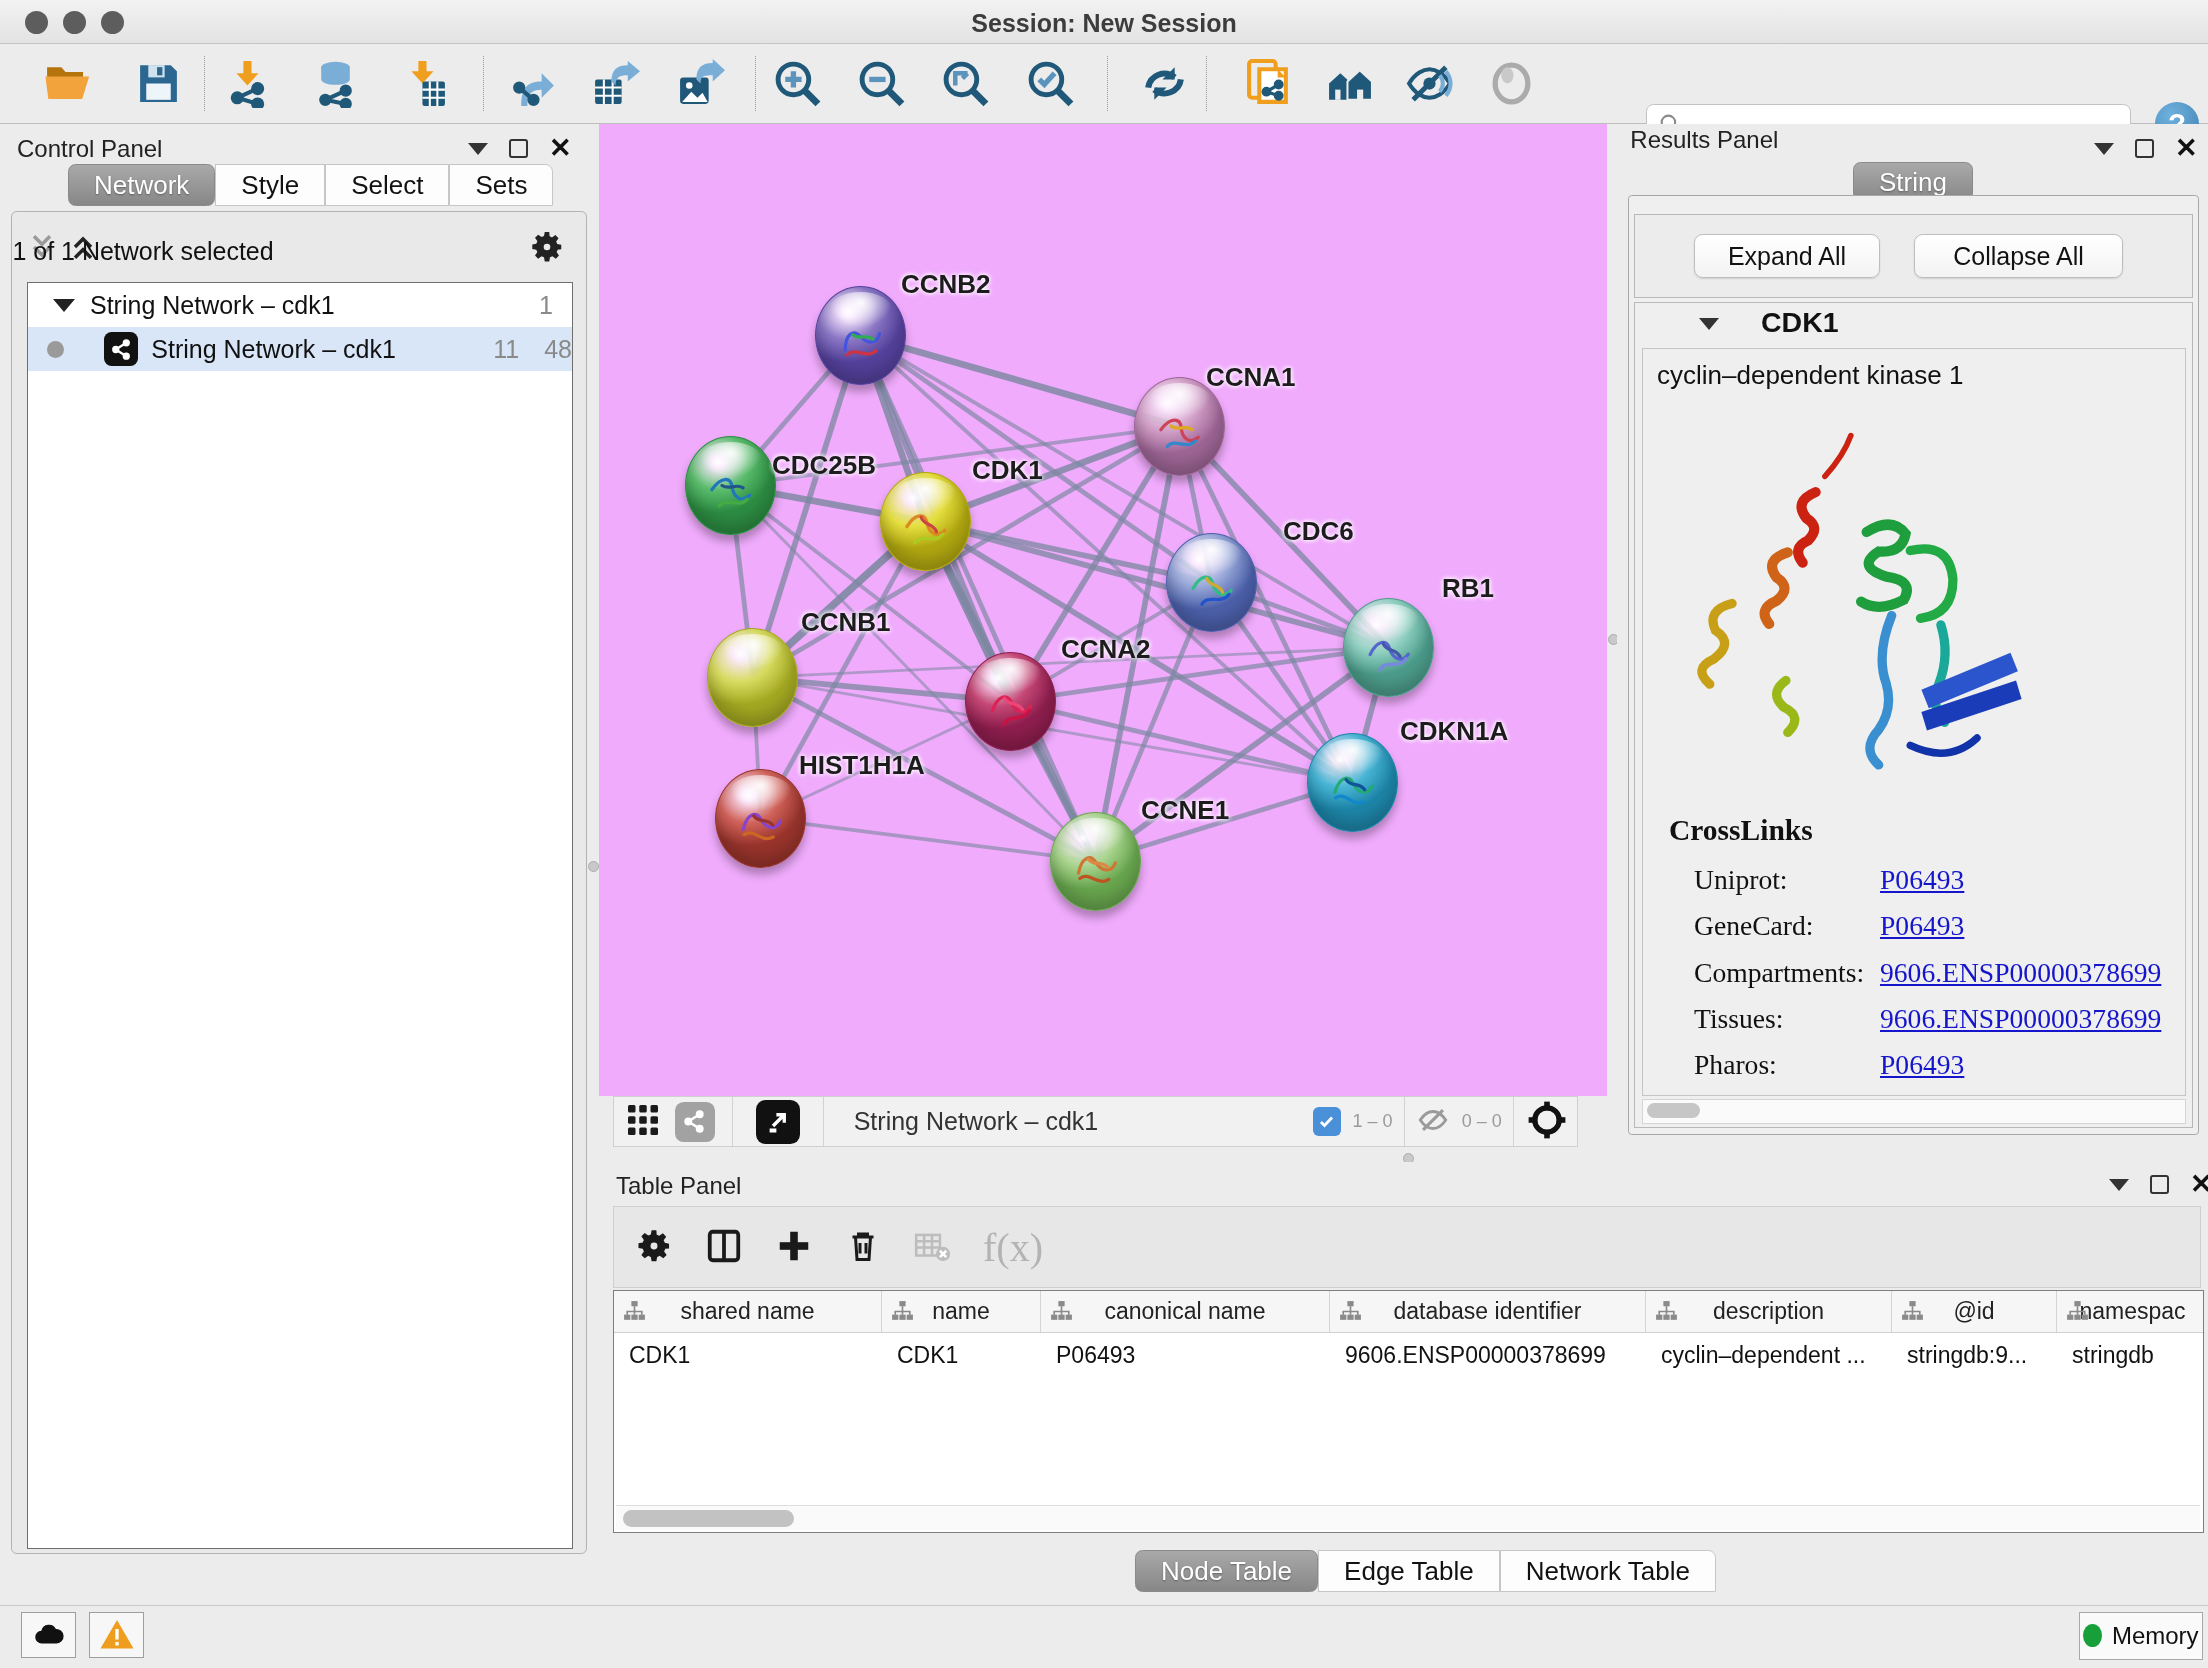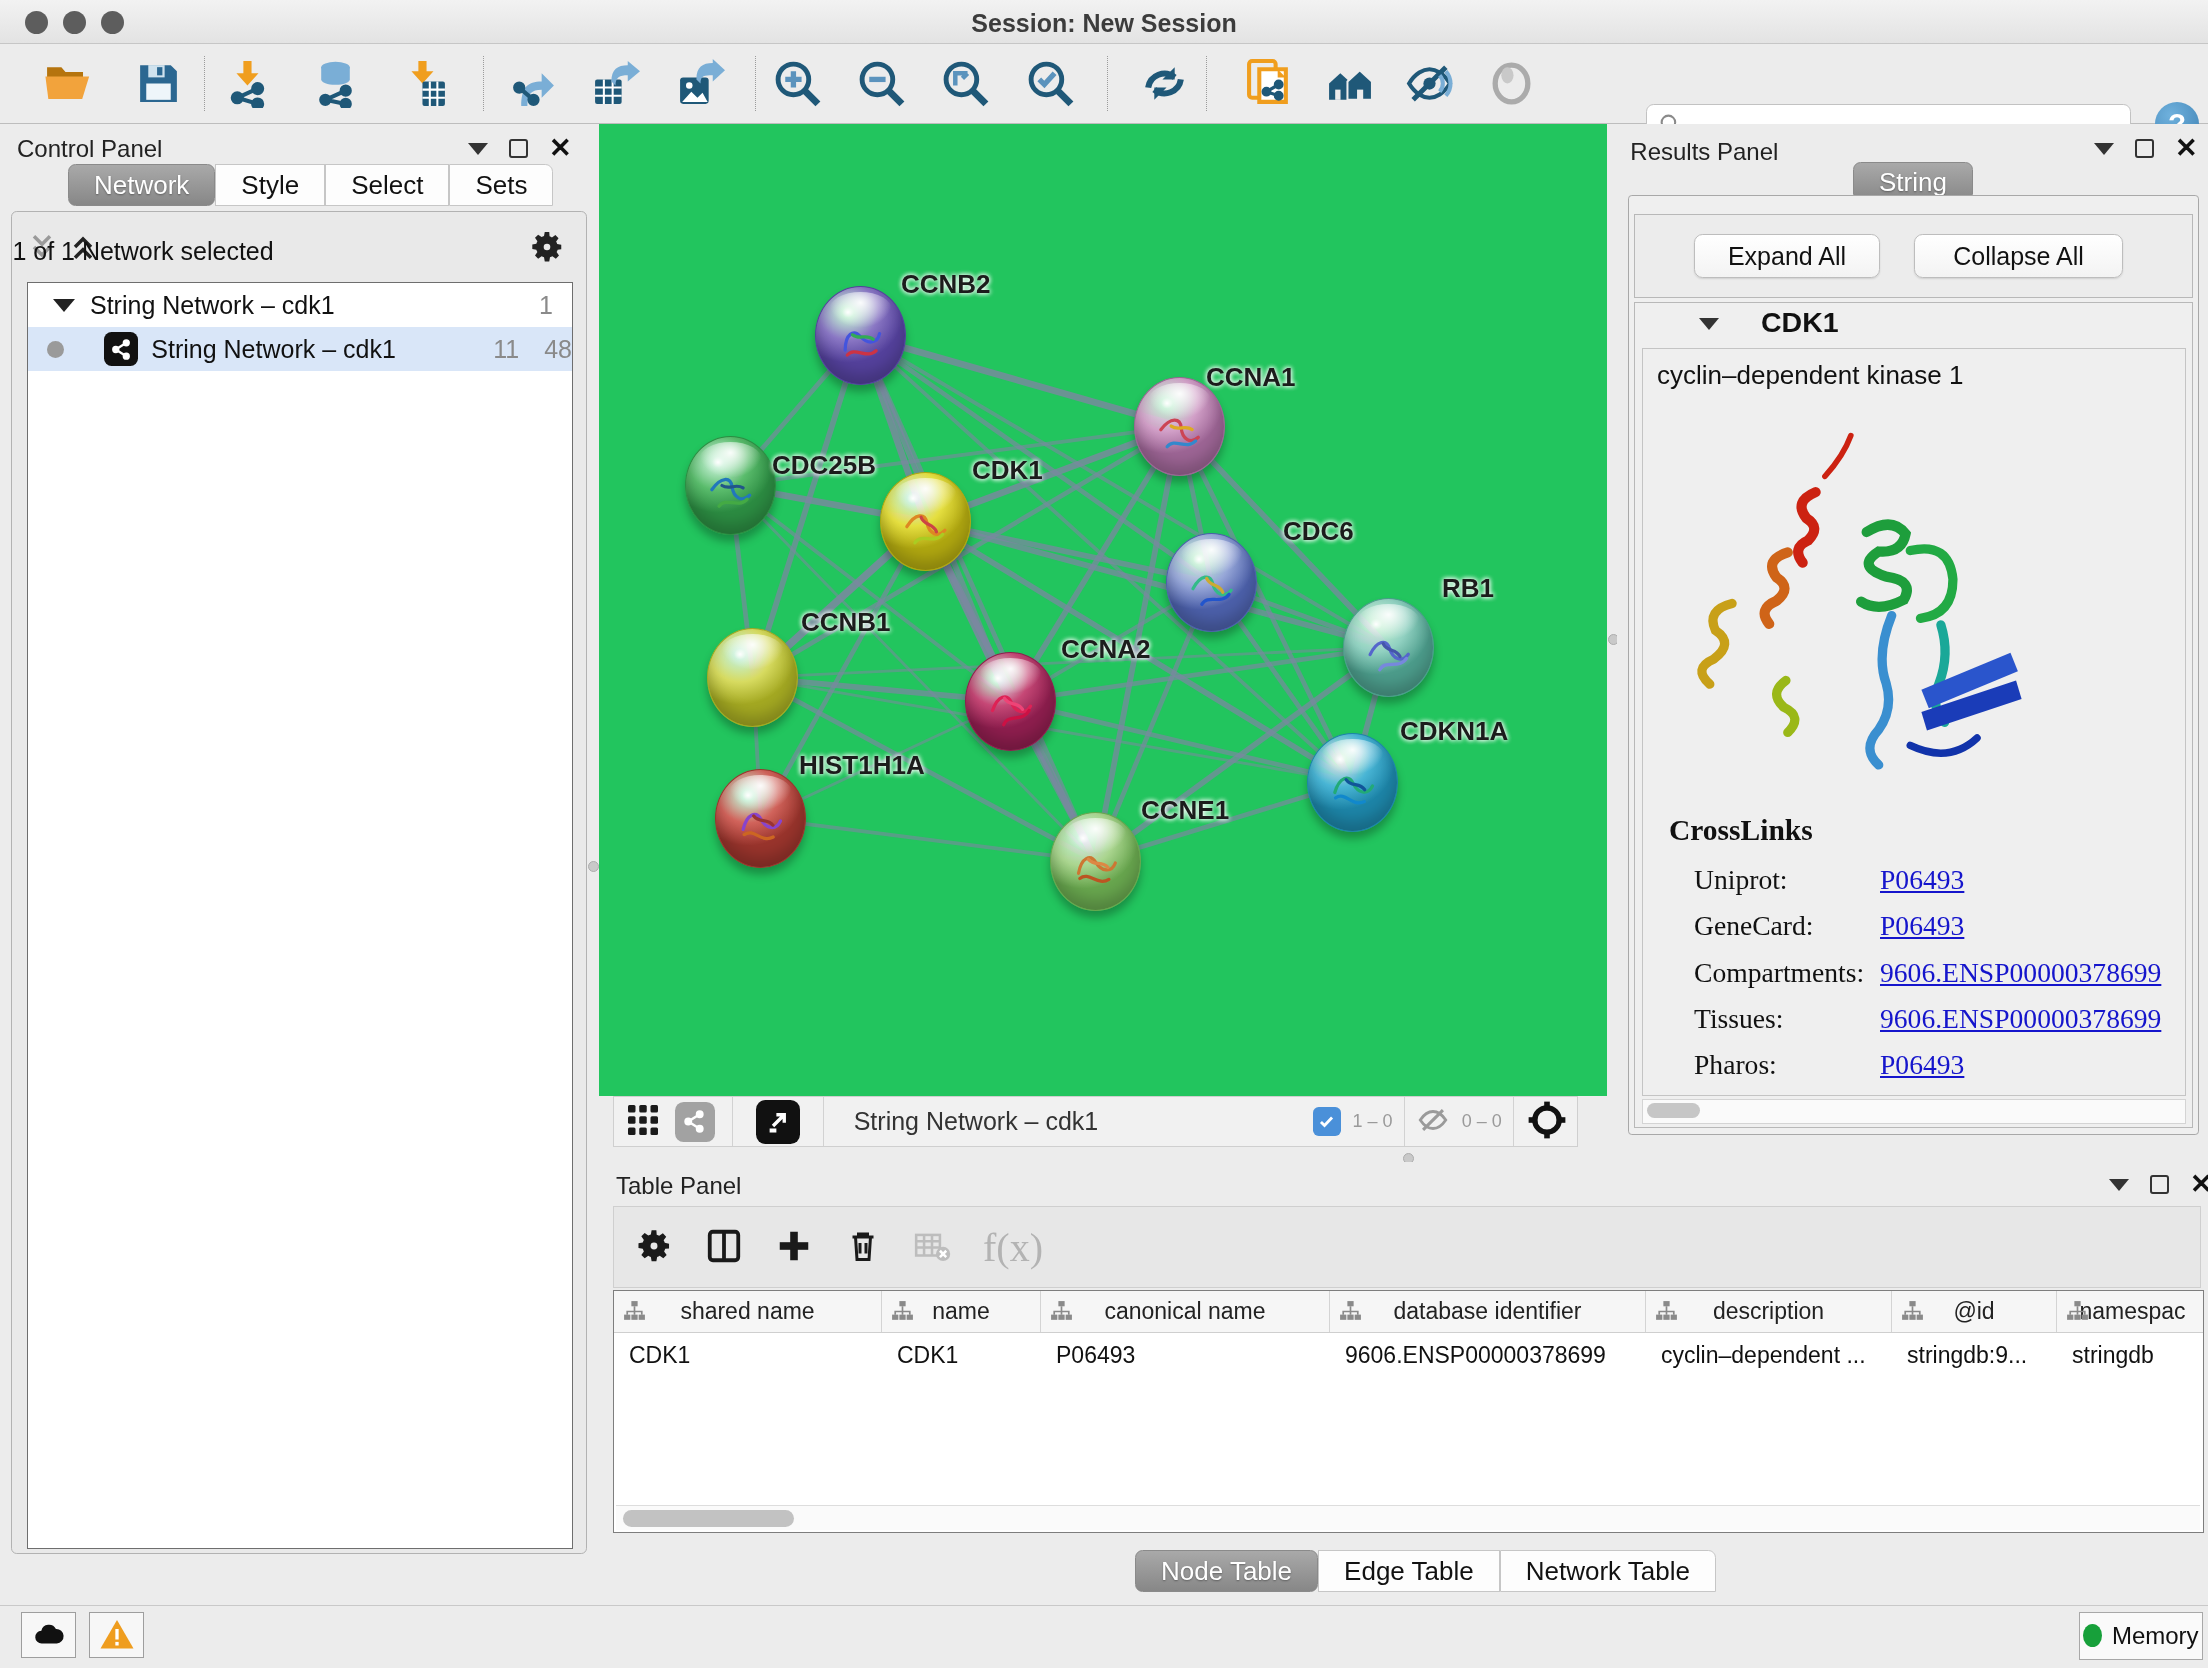--- a/index.html
+++ b/index.html
@@ -44,21 +44,21 @@
 
   
   #cp-box { left:11.4px; top:211px; width:576px; height:1343px; background:#e9e9e9;
     border:1px solid #b2b2b2; border-radius:5.7px; }
   #cp-tree { left:27px; top:282px; width:546px; height:1267px; background:#fff; border:1.9px solid #6e6e6e; }
   .tree-row { height:44px; display:flex; align-items:center; font-size:25px; color:#111; }
   .tree-row.hl { background:#d9e6f8; }
   .count { color:#8a8a8a; }
 
   
-  #net-canvas { left:599px; top:124px; width:1008px; height:972px; background:#22c55e; }
+  #net-canvas { left:599px; top:124px; width:1008px; height:972px; background:#f0abfc; }
   .node { position:absolute; width:91px; height:99px; border-radius:50%;
     box-shadow:0 6.7px 8.6px rgba(0,0,0,.28), inset 0 -9.5px 15px rgba(0,0,0,.22); }
   .node .gloss { position:absolute; left:13.3px; top:4.8px; width:63px; height:36px; border-radius:50%;
     background:radial-gradient(ellipse at 50% 30%, rgba(255,255,255,.95), rgba(255,255,255,0) 70%); }
   .node-label { position:absolute; font-size:26px; font-weight:600; color:#1c1c1c;
     text-shadow:0 0 4.8px #fff,0 0 4.8px #fff; white-space:nowrap; }
 
   
   #nav-bar { left:613px; top:1096px; width:965px; height:51px; background:#f1f1f1;
     border:1px solid #cfcfcf; display:flex; align-items:center; }
@@ -537,21 +537,21 @@
             </g>
           </svg>
       </span>
     </span>
   </div>
   <div class="abs splitter-dot" style="left:1403px;top:1153px"></div>
   <div class="abs splitter-dot" style="left:588px;top:861px"></div>
   <div class="abs splitter-dot" style="left:1608px;top:634px"></div>
 
   <div class="abs" style="left:1617px;top:124px;width:592px;height:1039px;background:#ececec">
-    <div class="abs panel-title" style="left:13.3px;top:14px">Results Panel</div>
+    <div class="abs panel-title" style="left:13.3px;top:2px">Results Panel</div>
     <div class="abs pt-ctl" style="left:477px;top:15px">
       <span class="tri-down"></span>
       <span class="float-ico"></span>
       <span class="close-ico">✕</span>
     </div>
     <div class="tab sel solo" style="position:absolute;left:236px;top:38px;height:40px">String</div>
   </div>
   <div id="rp-outer" class="abs"></div>
   <div id="rp-expbox" class="abs"></div>
   <div class="abs btn" style="left:1694px;top:234px;width:186px;height:44px">Expand All</div>

